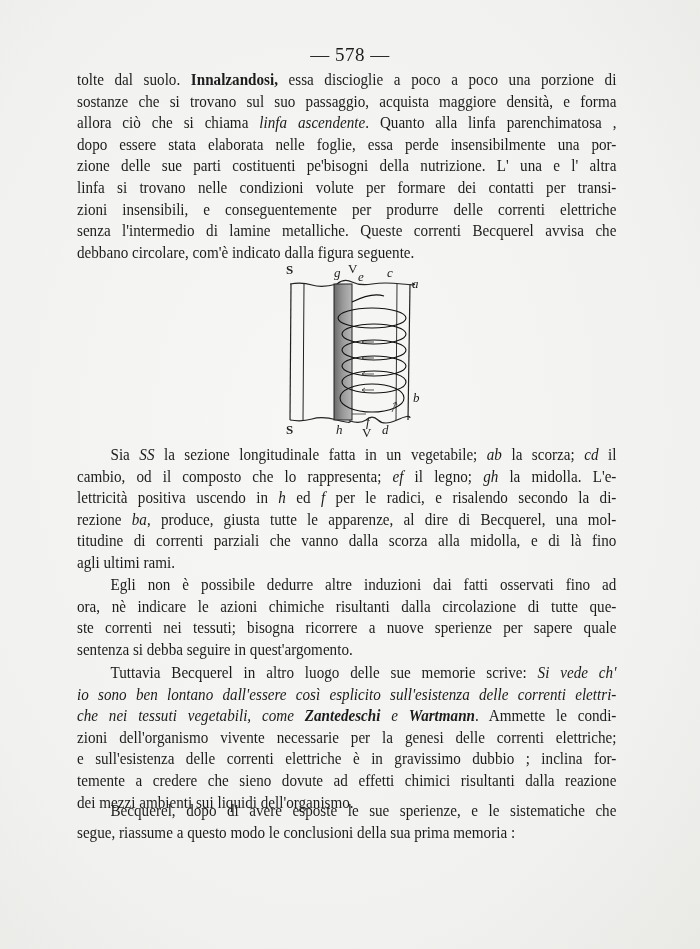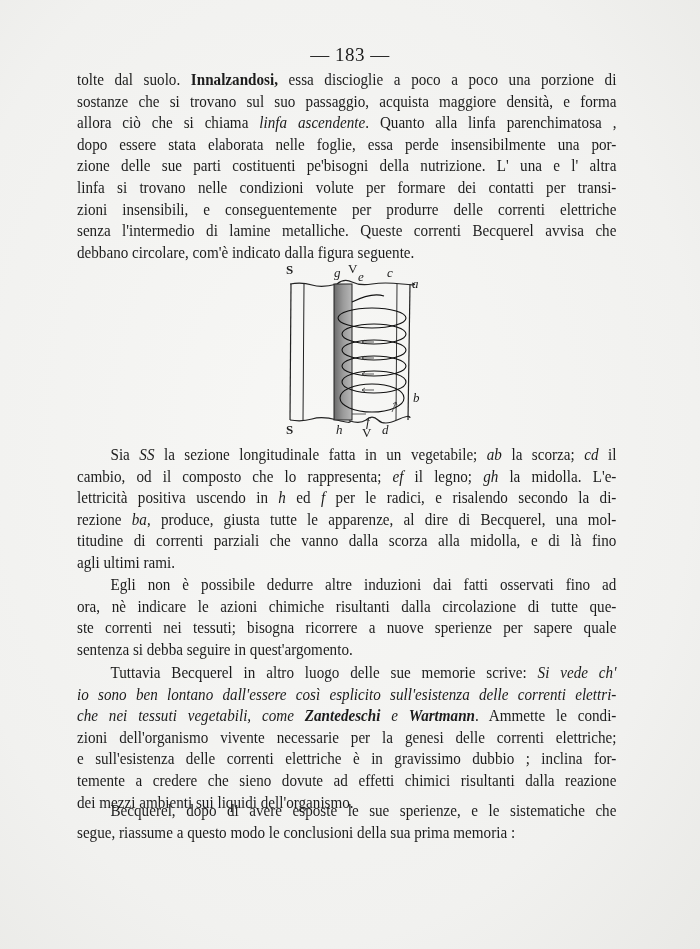--- a/index.html
+++ b/index.html
@@ -35,21 +35,21 @@
   }
   .fig-label {
     position:absolute; font-style:italic; font-size:13px; font-family:"Liberation Serif",serif;
   }
 </style>
 </head>
 <body>
 
 <div class="page">
 
-  <div class="page-number">— 183 —</div>
+  <div class="page-number">— 578 —</div>
 
   <div class="block" style="top:69px;">
       <span class="line"><span>tolte dal suolo. </span><span class="bold">Innalzandosi,</span><span> essa discioglie a poco a poco una porzione di</span></span>
       <span class="line"><span>sostanze che si trovano sul suo passaggio, acquista maggiore densità, e forma</span></span>
       <span class="line"><span>allora ciò che si chiama </span><span class="it">linfa ascendente</span><span>. Quanto alla linfa parenchimatosa ,</span></span>
       <span class="line"><span>dopo essere stata elaborata nelle foglie, essa perde insensibilmente una por-</span></span>
       <span class="line"><span>zione delle sue parti costituenti pe'bisogni della nutrizione. L' una e l' altra</span></span>
       <span class="line"><span>linfa si trovano nelle condizioni volute per formare dei contatti per transi-</span></span>
       <span class="line"><span>zioni insensibili, e conseguentemente per produrre delle correnti elettriche</span></span>
       <span class="line"><span>senza l'intermedio di lamine metalliche. Queste correnti Becquerel avvisa che</span></span>

